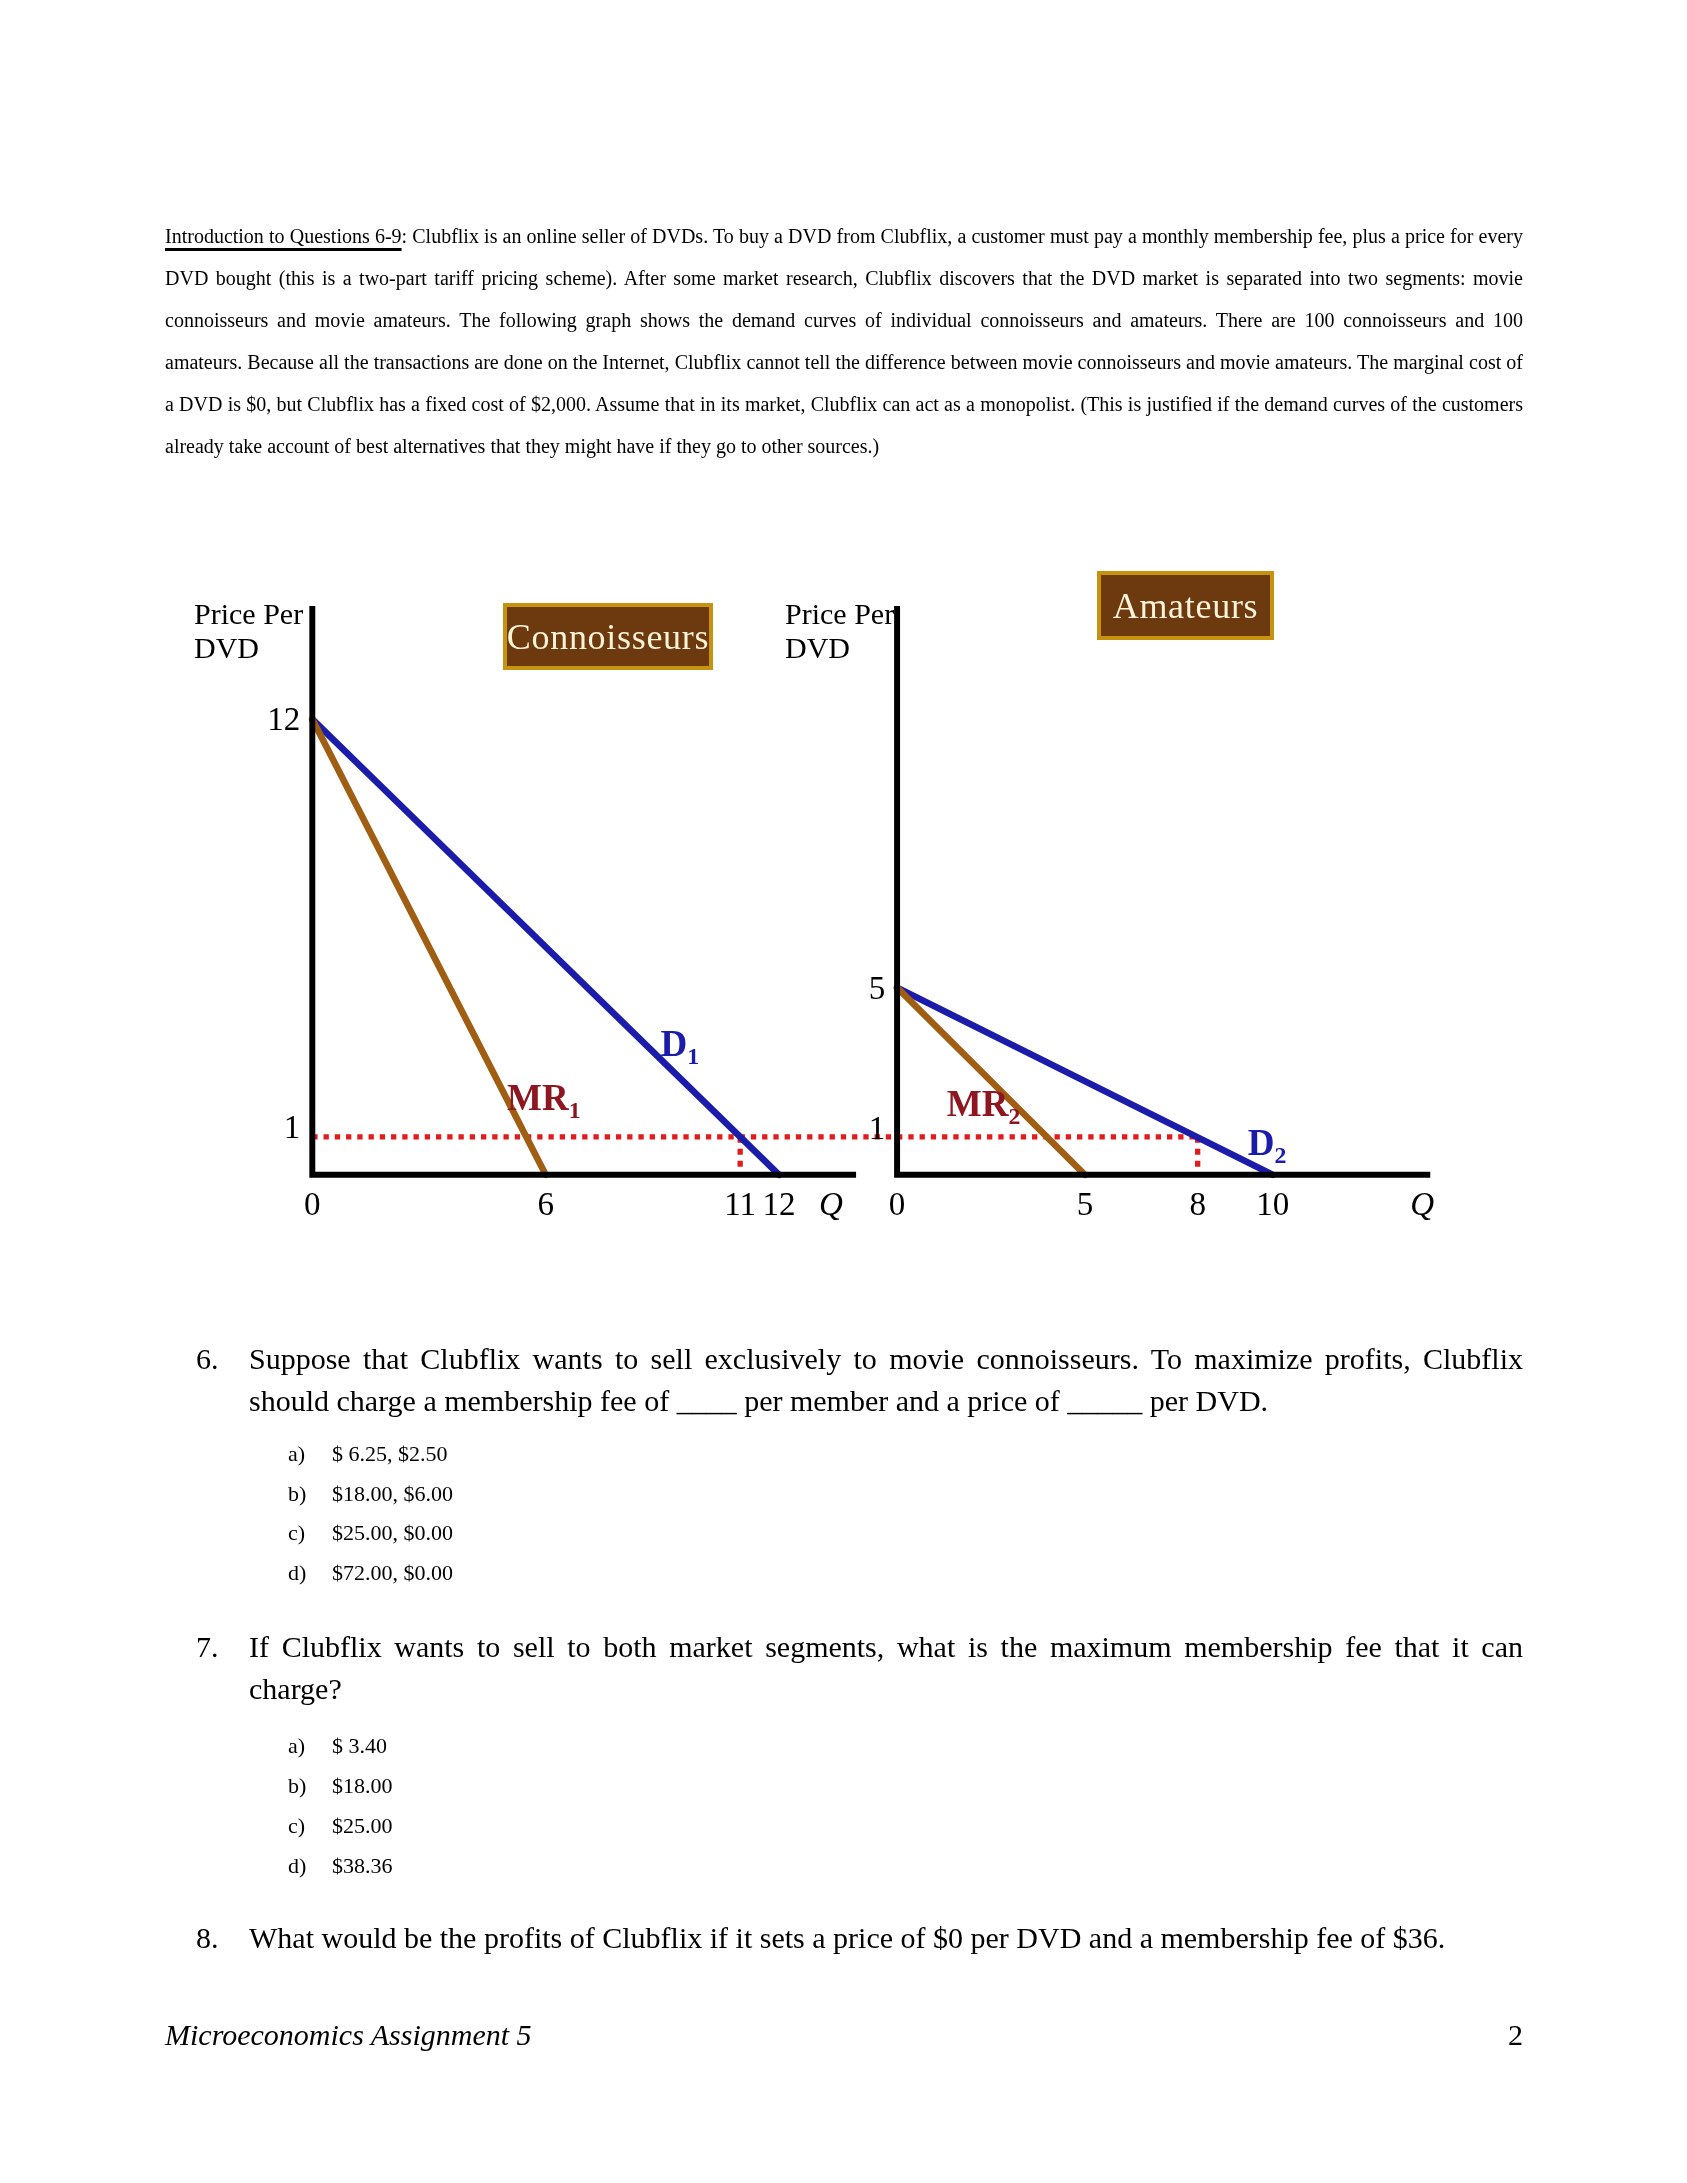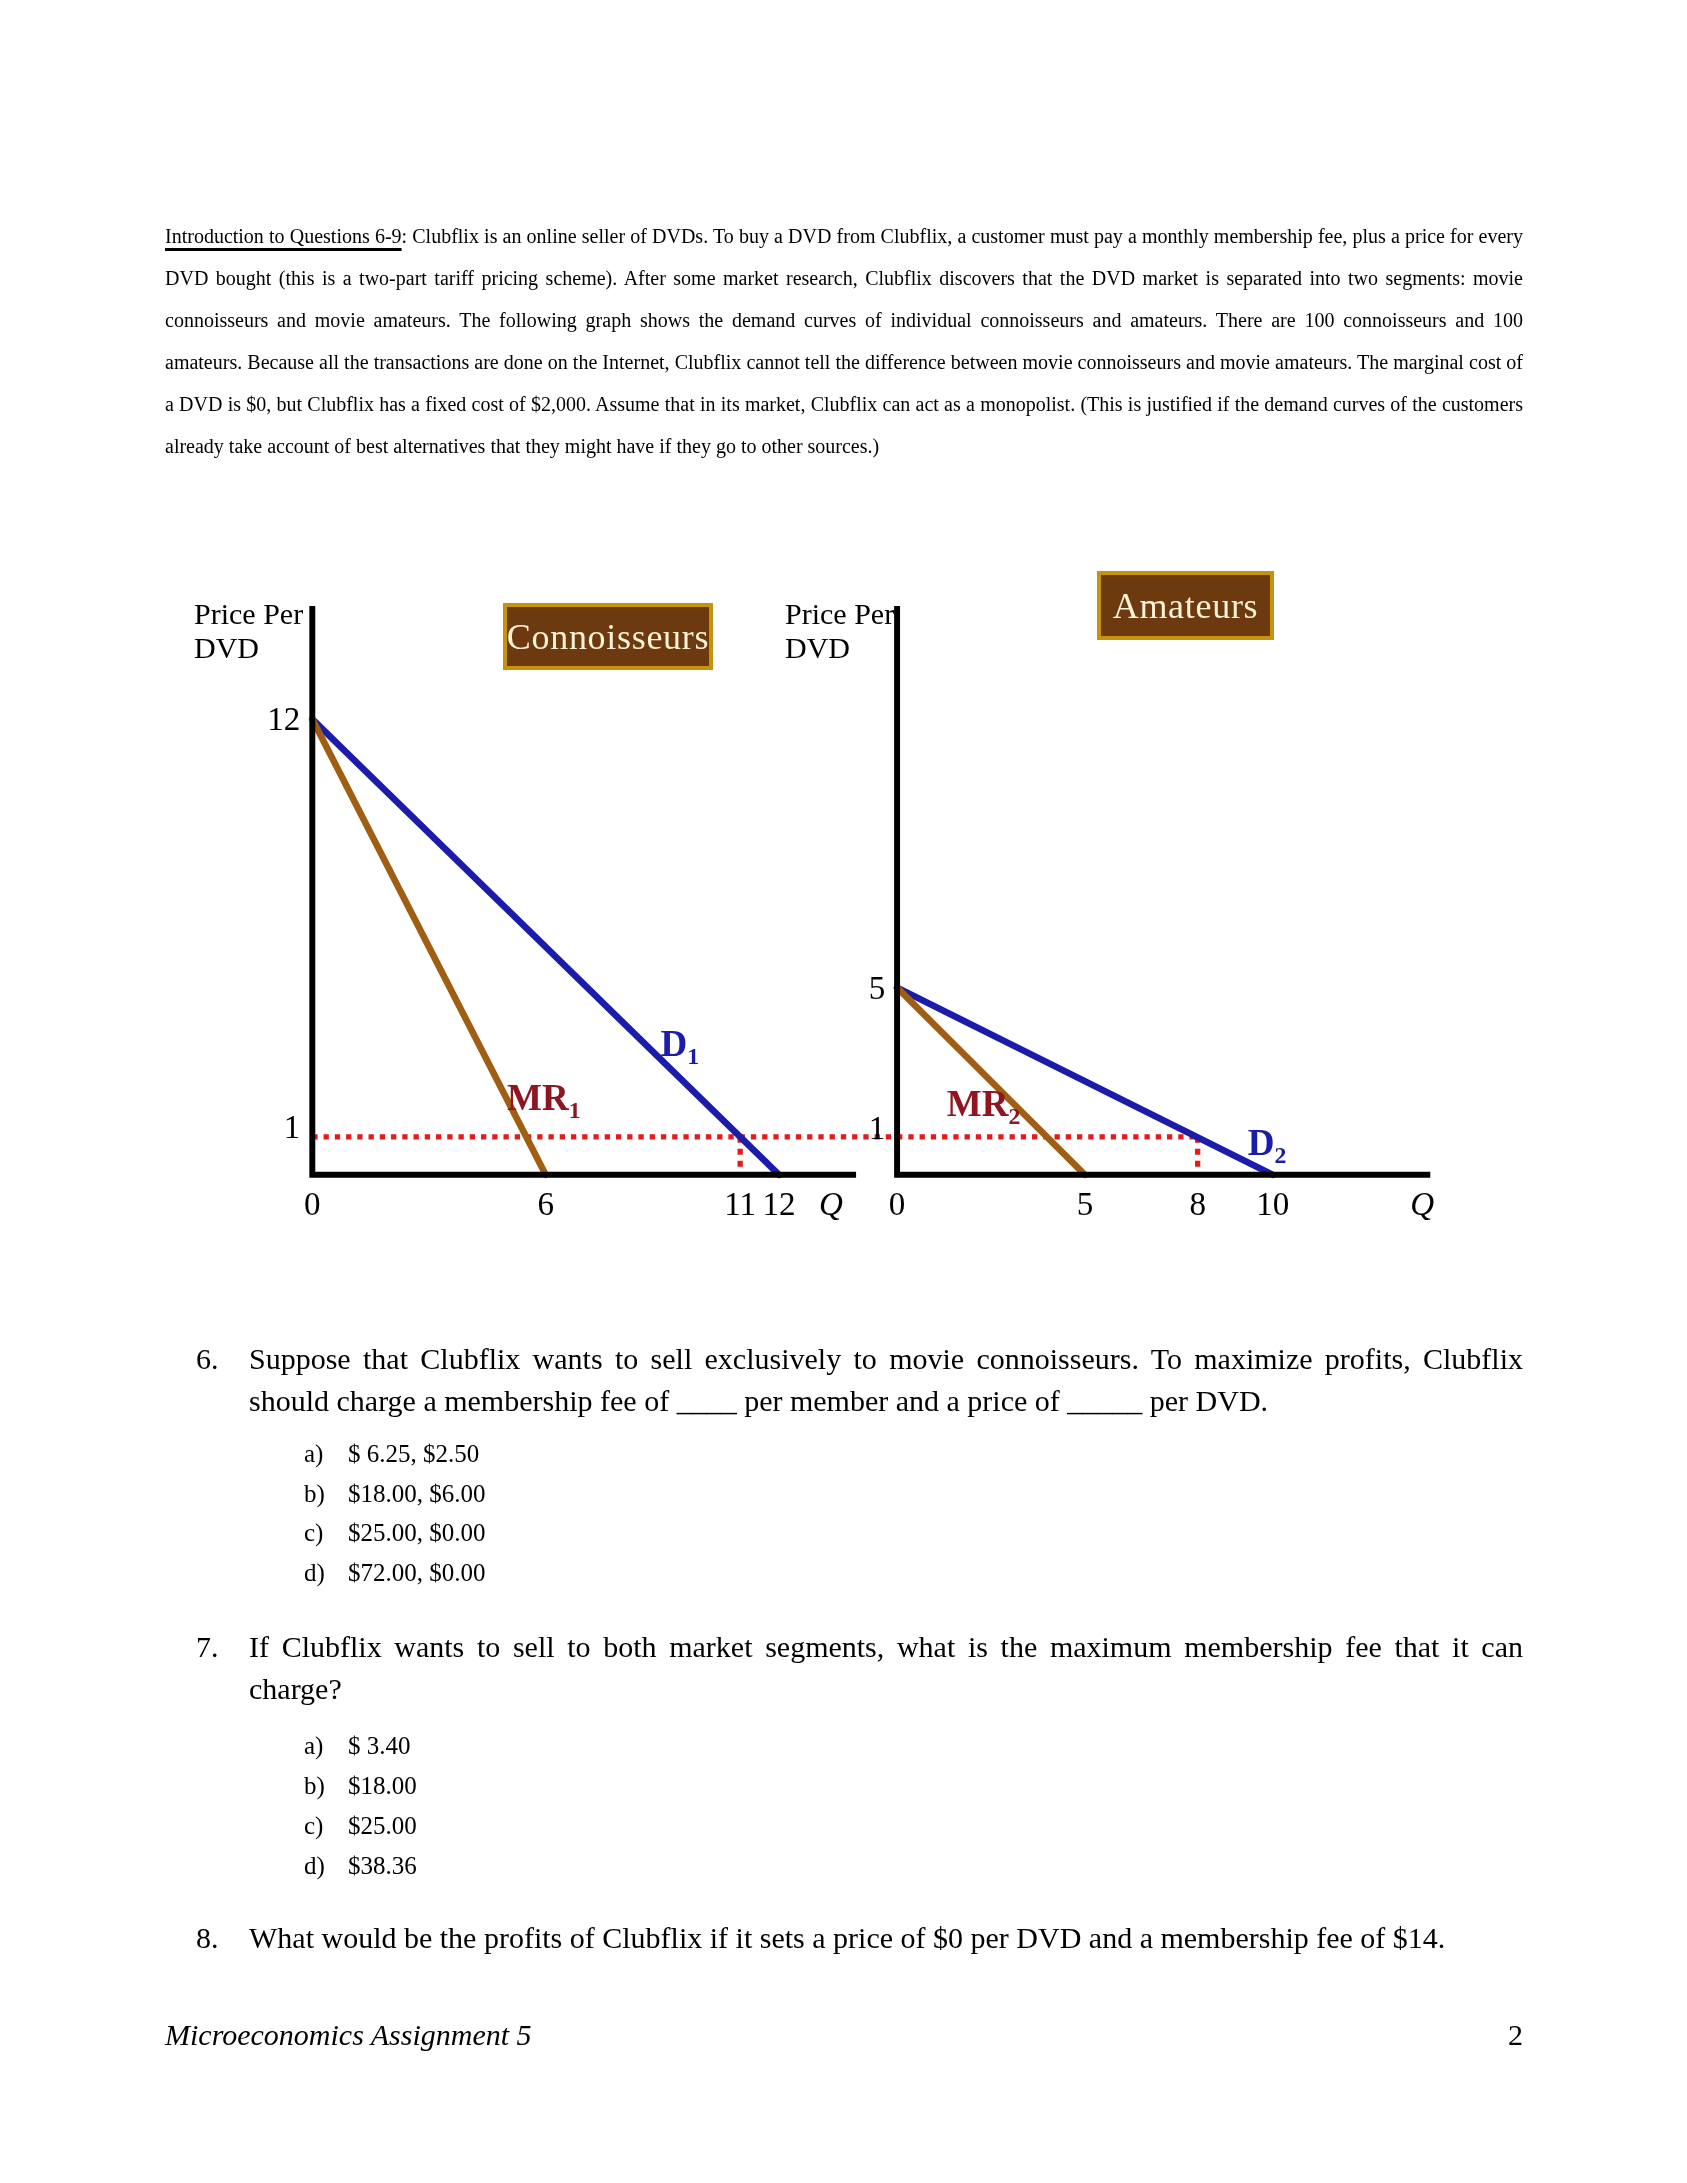--- a/index.html
+++ b/index.html
@@ -15,21 +15,21 @@
   #graph-svg{position:absolute;left:0;top:0;width:1687px;height:2183px;font-family:"Liberation Serif",serif;}
   .chart-title-box{
     position:absolute;box-sizing:border-box;border:4px solid #4d7c0f;background:#6c3a0e;
     color:#fdf3d8;display:flex;align-items:center;justify-content:center;
     font-size:36px;letter-spacing:0.7px;
   }
   .ylab{position:absolute;font-size:30px;line-height:34px;width:149px;}
   .q{position:absolute;left:196px;width:1327px;font-size:30px;line-height:42px;}
   .qnum{position:absolute;left:0;top:0;}
   .qbody{margin-left:53px;text-align:justify;}
-  .opt{position:absolute;left:304px;font-size:25px;line-height:34px;white-space:pre;}
+  .opt{position:absolute;left:288px;font-size:22px;line-height:34px;white-space:pre;}
   .optletter{display:inline-block;width:44px;}
   .footer{
     position:absolute;left:165px;top:2018px;width:1358px;font-size:30px;
     display:flex;justify-content:space-between;
   }
   .footer-title{font-style:italic;}
 </style>
 </head>
 <body>
 
@@ -86,21 +86,21 @@
     <span class="qnum">7.</span>
     <div class="qbody">If Clubflix wants to sell to both market segments, what is the maximum membership fee that it can charge?</div>
   </div>
   <div class="opt" style="top:1729px;"><span class="optletter">a)</span><span>$ 3.40</span></div>
   <div class="opt" style="top:1769px;"><span class="optletter">b)</span><span>$18.00</span></div>
   <div class="opt" style="top:1809px;"><span class="optletter">c)</span><span>$25.00</span></div>
   <div class="opt" style="top:1849px;"><span class="optletter">d)</span><span>$38.36</span></div>
 
   <div class="q" style="top:1917px;">
     <span class="qnum">8.</span>
-    <div class="qbody">What would be the profits of Clubflix if it sets a price of $0 per DVD and a membership fee of $14.</div>
+    <div class="qbody">What would be the profits of Clubflix if it sets a price of $0 per DVD and a membership fee of $36.</div>
   </div>
 
   <div class="footer">
     <span class="footer-title">Microeconomics Assignment 5</span>
     <span>2</span>
   </div>
 
 </div>
 
 

